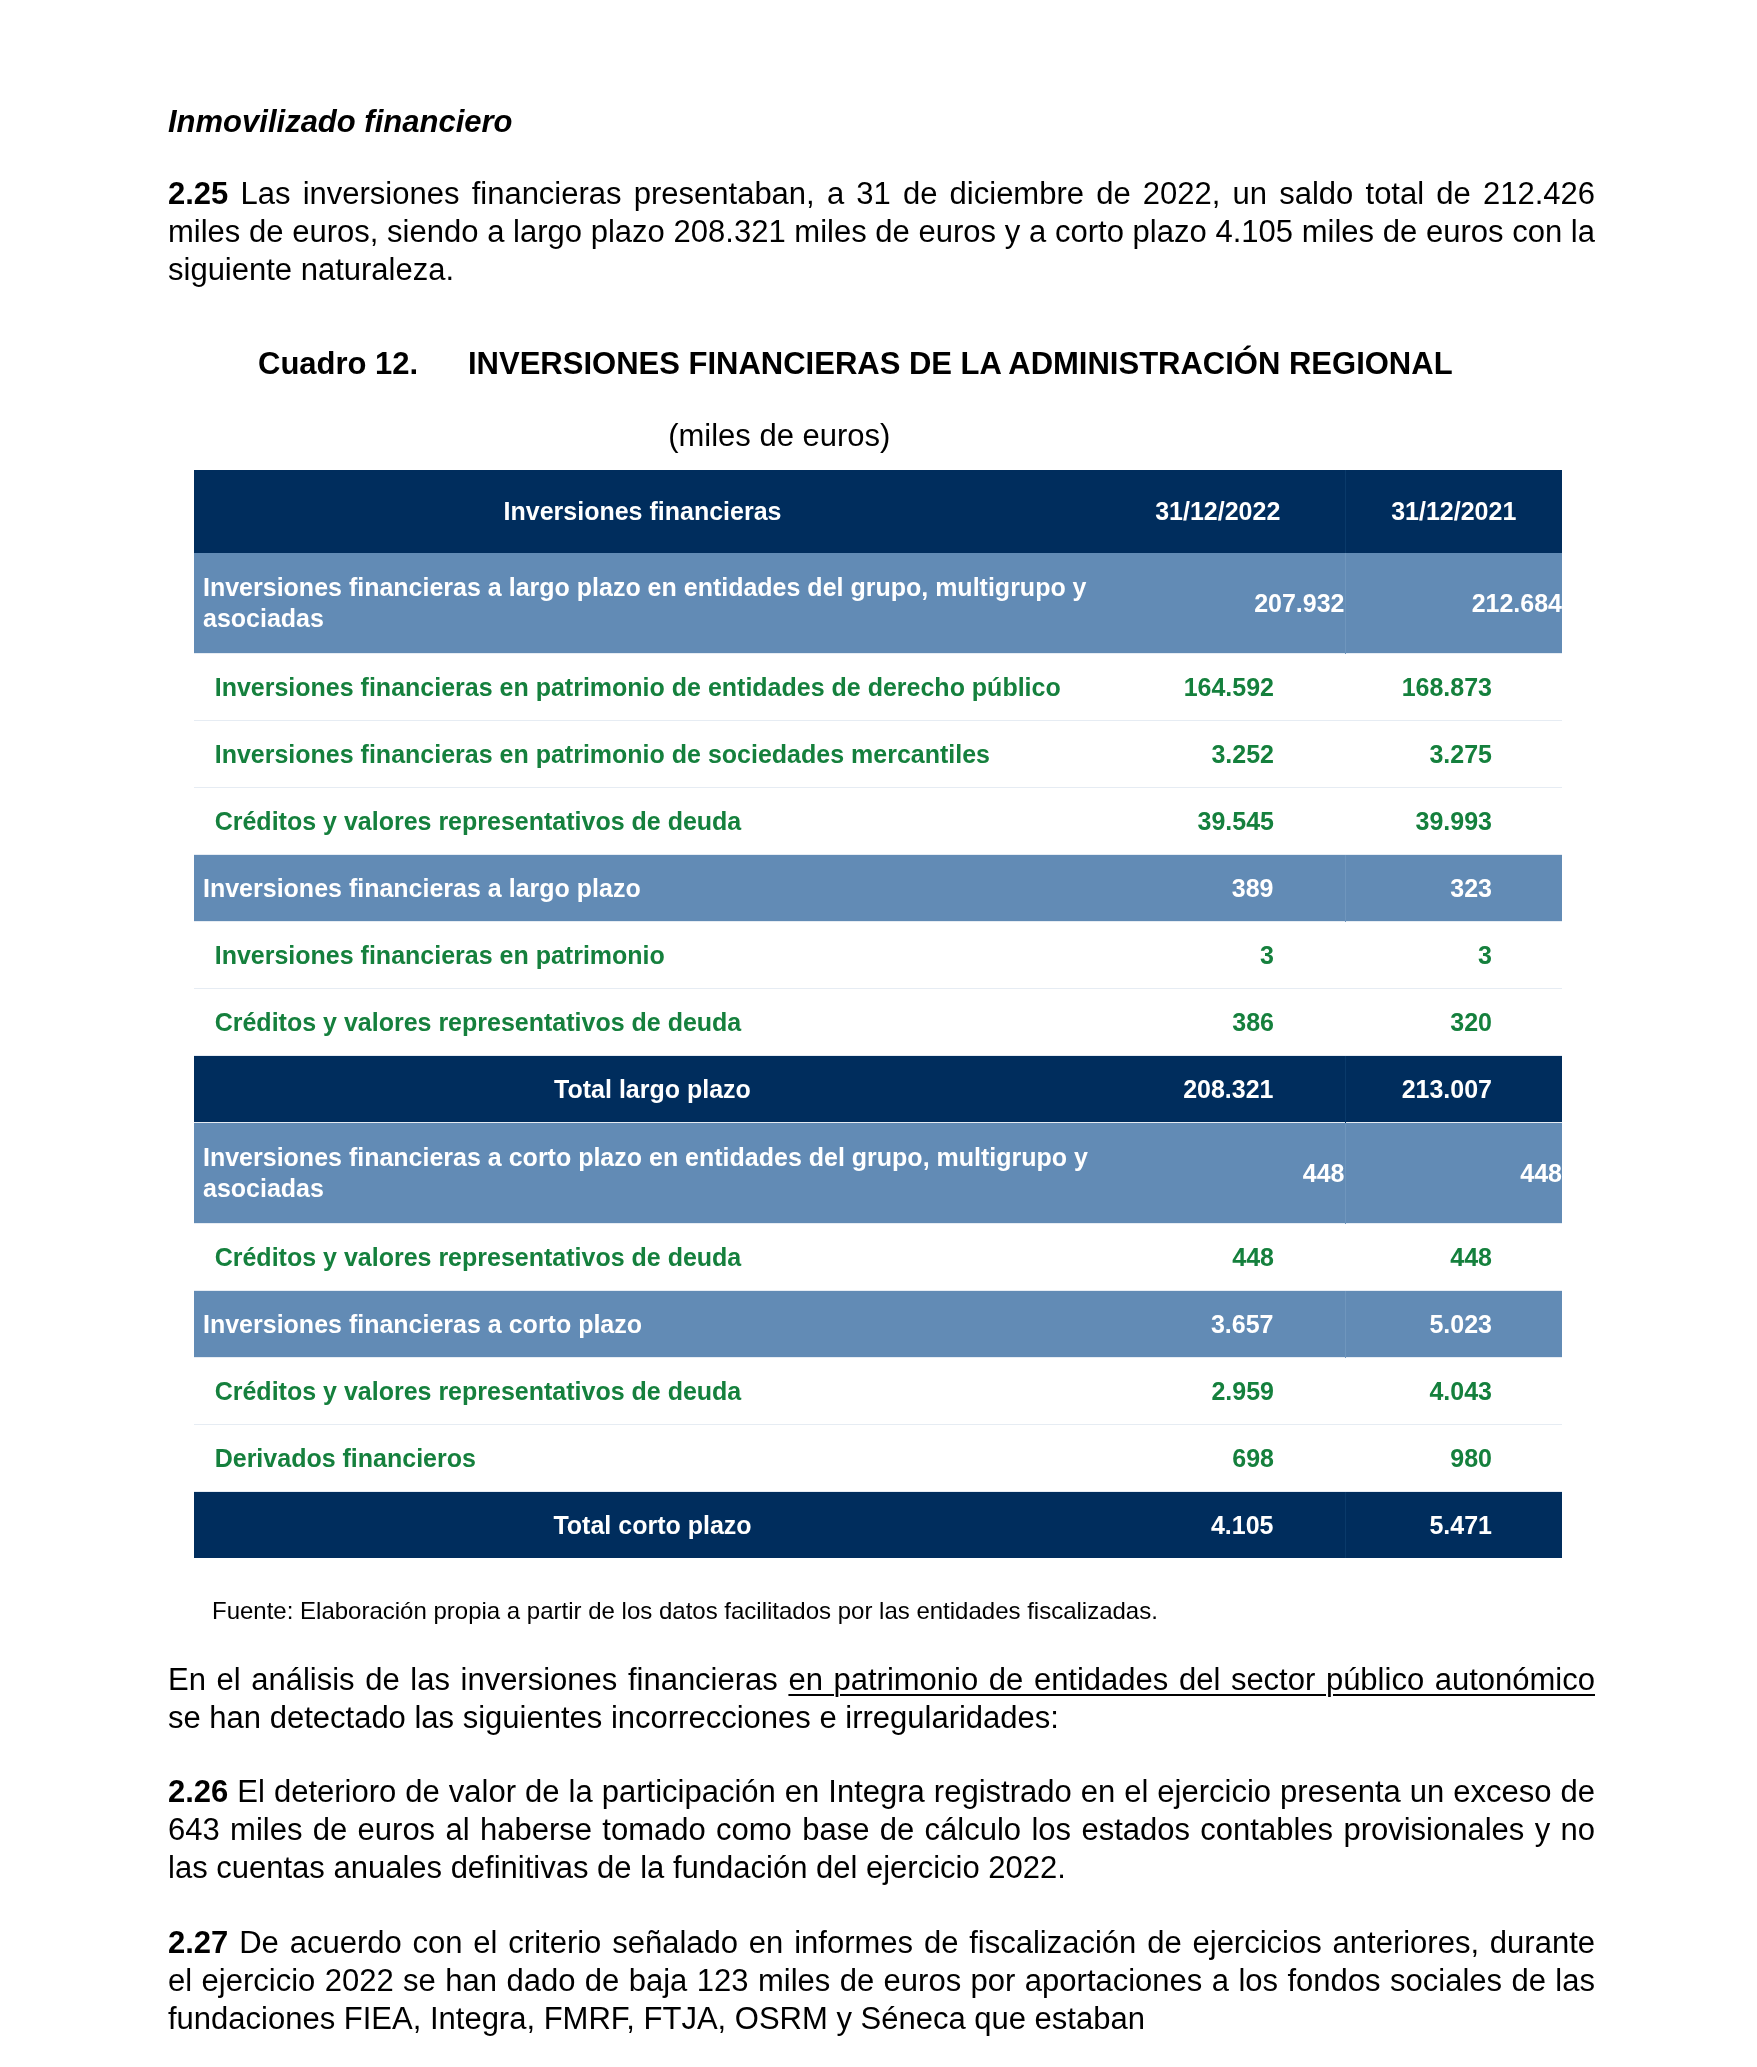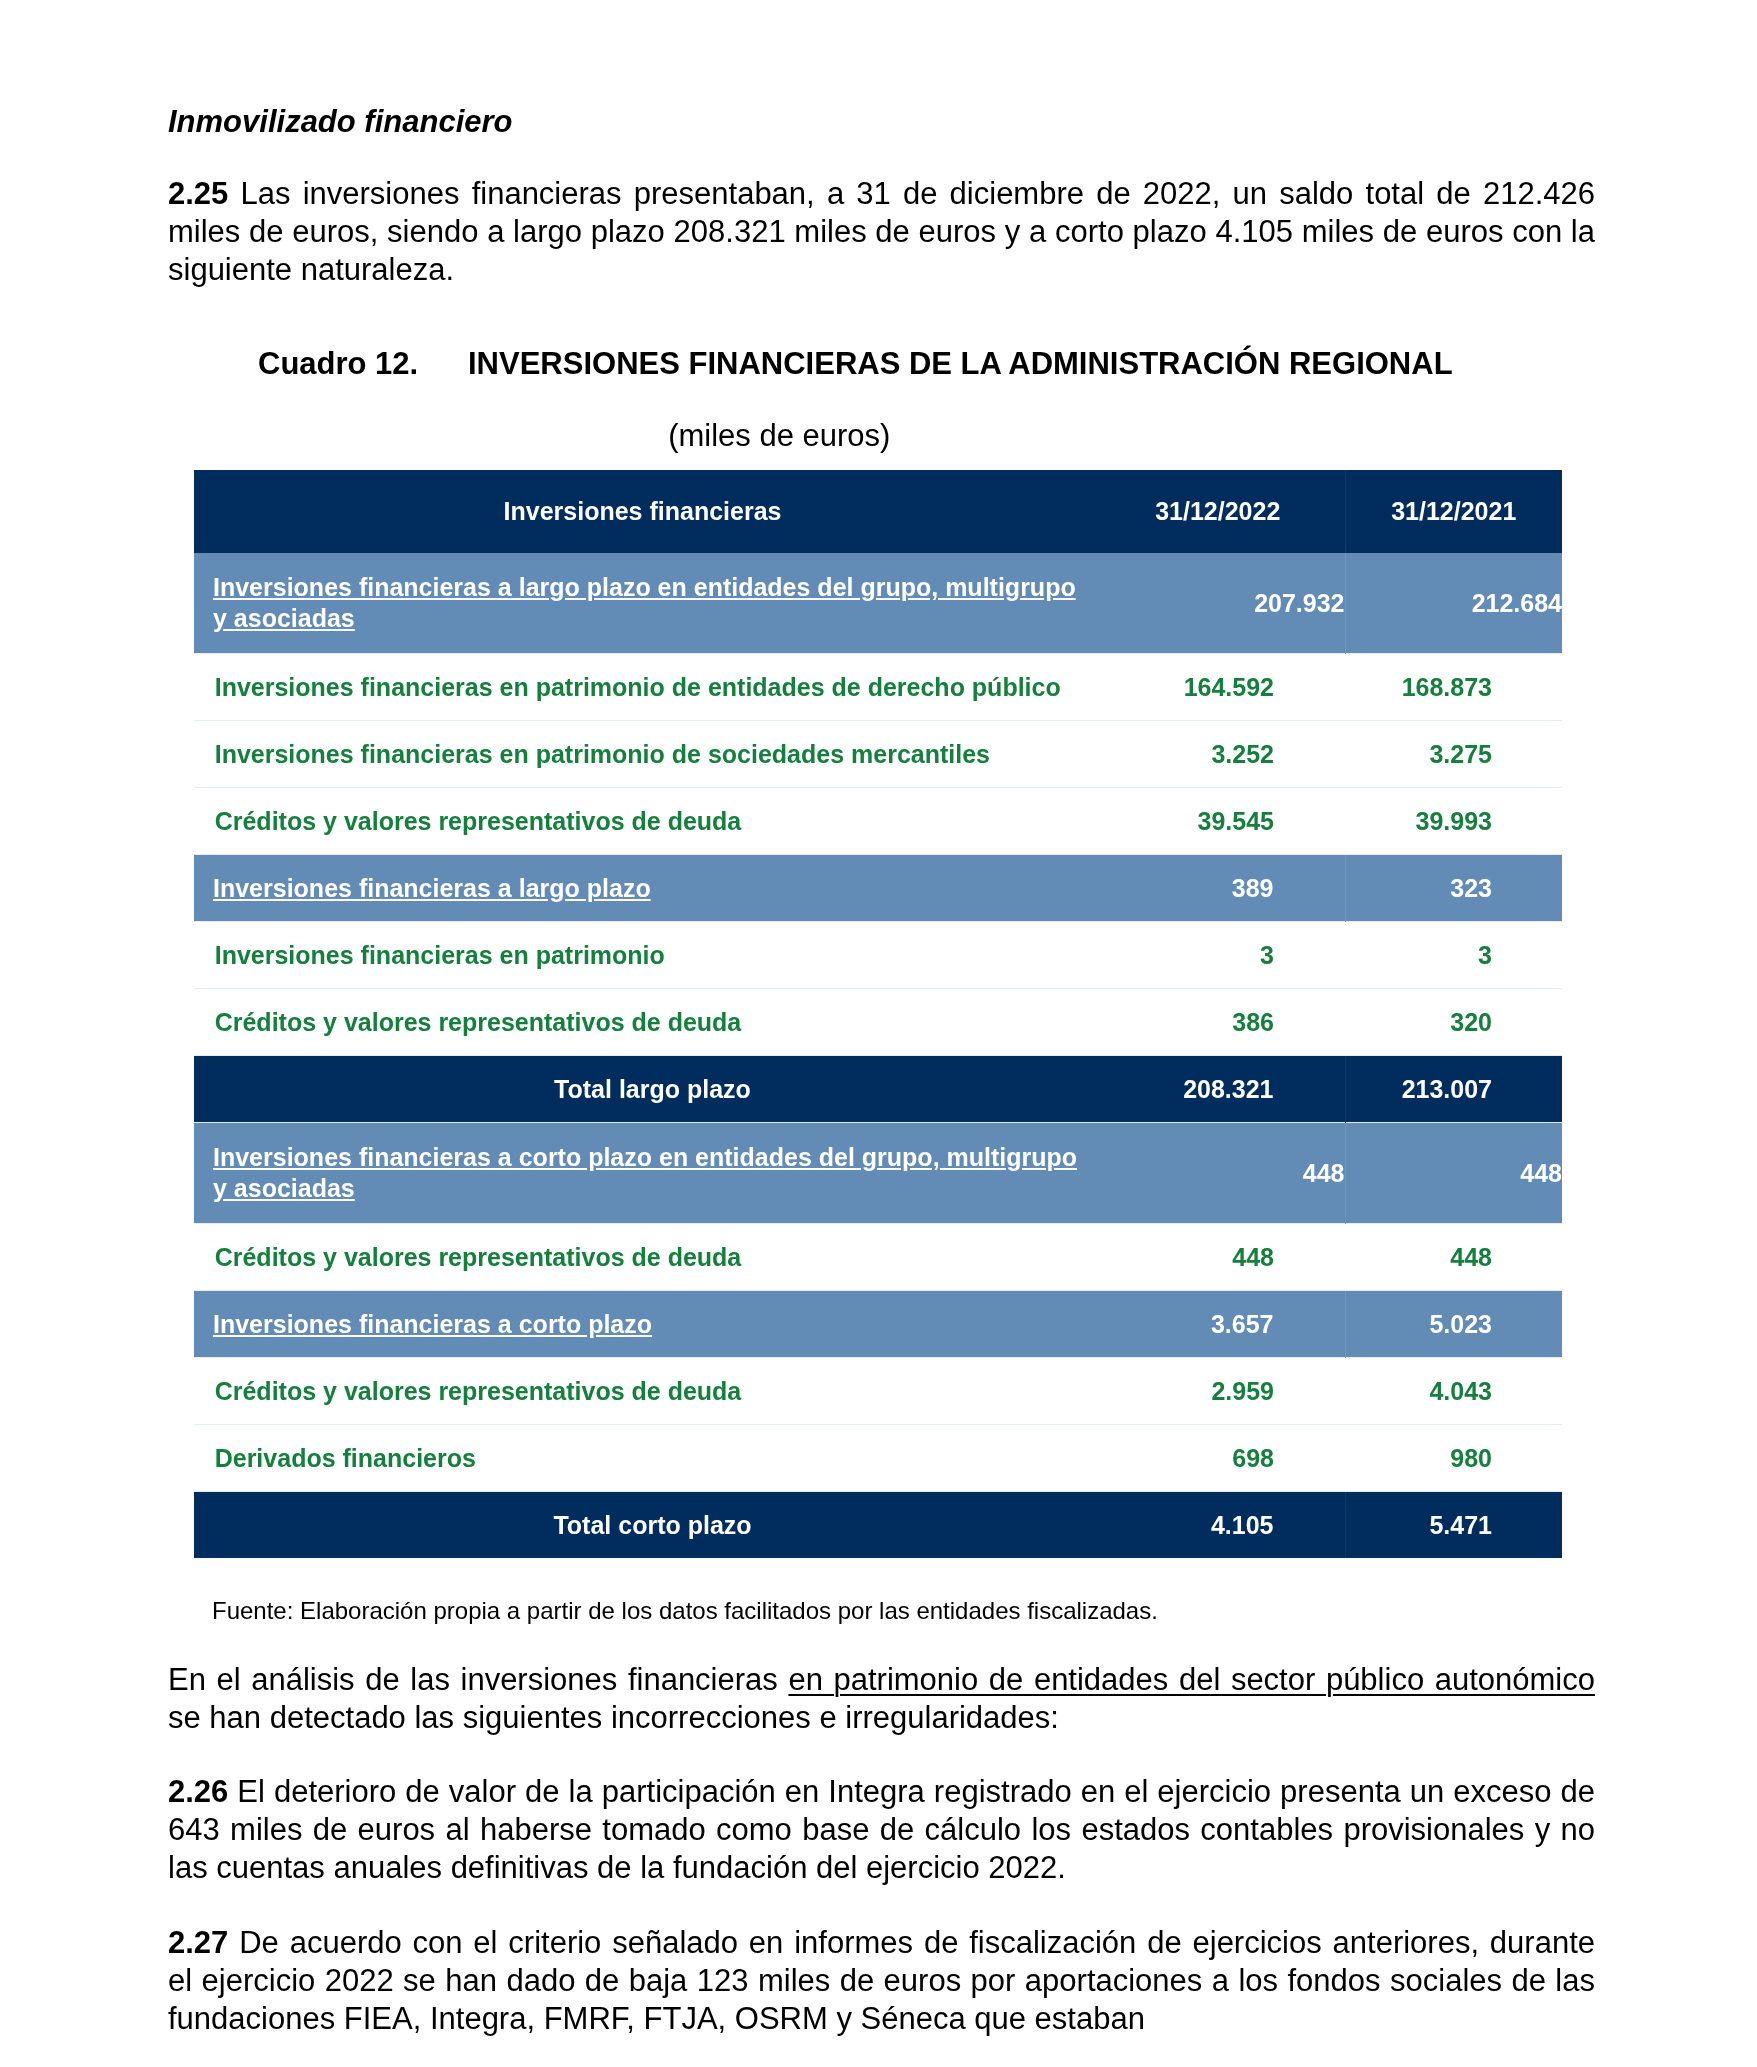--- a/index.html
+++ b/index.html
@@ -34,21 +34,21 @@
     font-size: 25px;
   }
   table.inv col.c-label { width: 897px; }
   table.inv col.c-2022 { width: 254px; }
   table.inv col.c-2021 { width: 217px; }
   table.inv td, table.inv th { padding: 0; vertical-align: middle; }
   tr.head th { background: #002d5d; color: #fff; font-weight: bold; height: 83px; text-align: center; }
   tr.head th.v { }
   tr.head th.c2 { border-left: 0.8px solid #0a3a6a; }
   tr.group td { background: #628bb5; color: #fff; font-weight: bold; }
-  tr.group td.label { padding-left: 19px; line-height: 31px; text-decoration: underline; }
+  tr.group td.label { padding-left: 9px; line-height: 31px; }
   tr.group.tall td { height: 100px; }
   tr.group.short td { height: 66px; }
   tr.group td.c2 { border-left: 0.8px solid #6f96bd; }
   tr.item td { height: 66px; background: #fff; color: #15803d; font-weight: bold; }
   tr.item td.label { padding-left: 20.7px; }
   tr.total td { background: #002d5d; color: #fff; font-weight: bold; height: 66px; padding-left: 20px; }
   tr.total td.label { text-align: center; }
   tr.total td.c2 { border-left: 0.8px solid #0a3a6a; }
   td.v { text-align: right; padding-right: 71px !important; }
   td.v.c2 { padding-right: 70px !important; }

